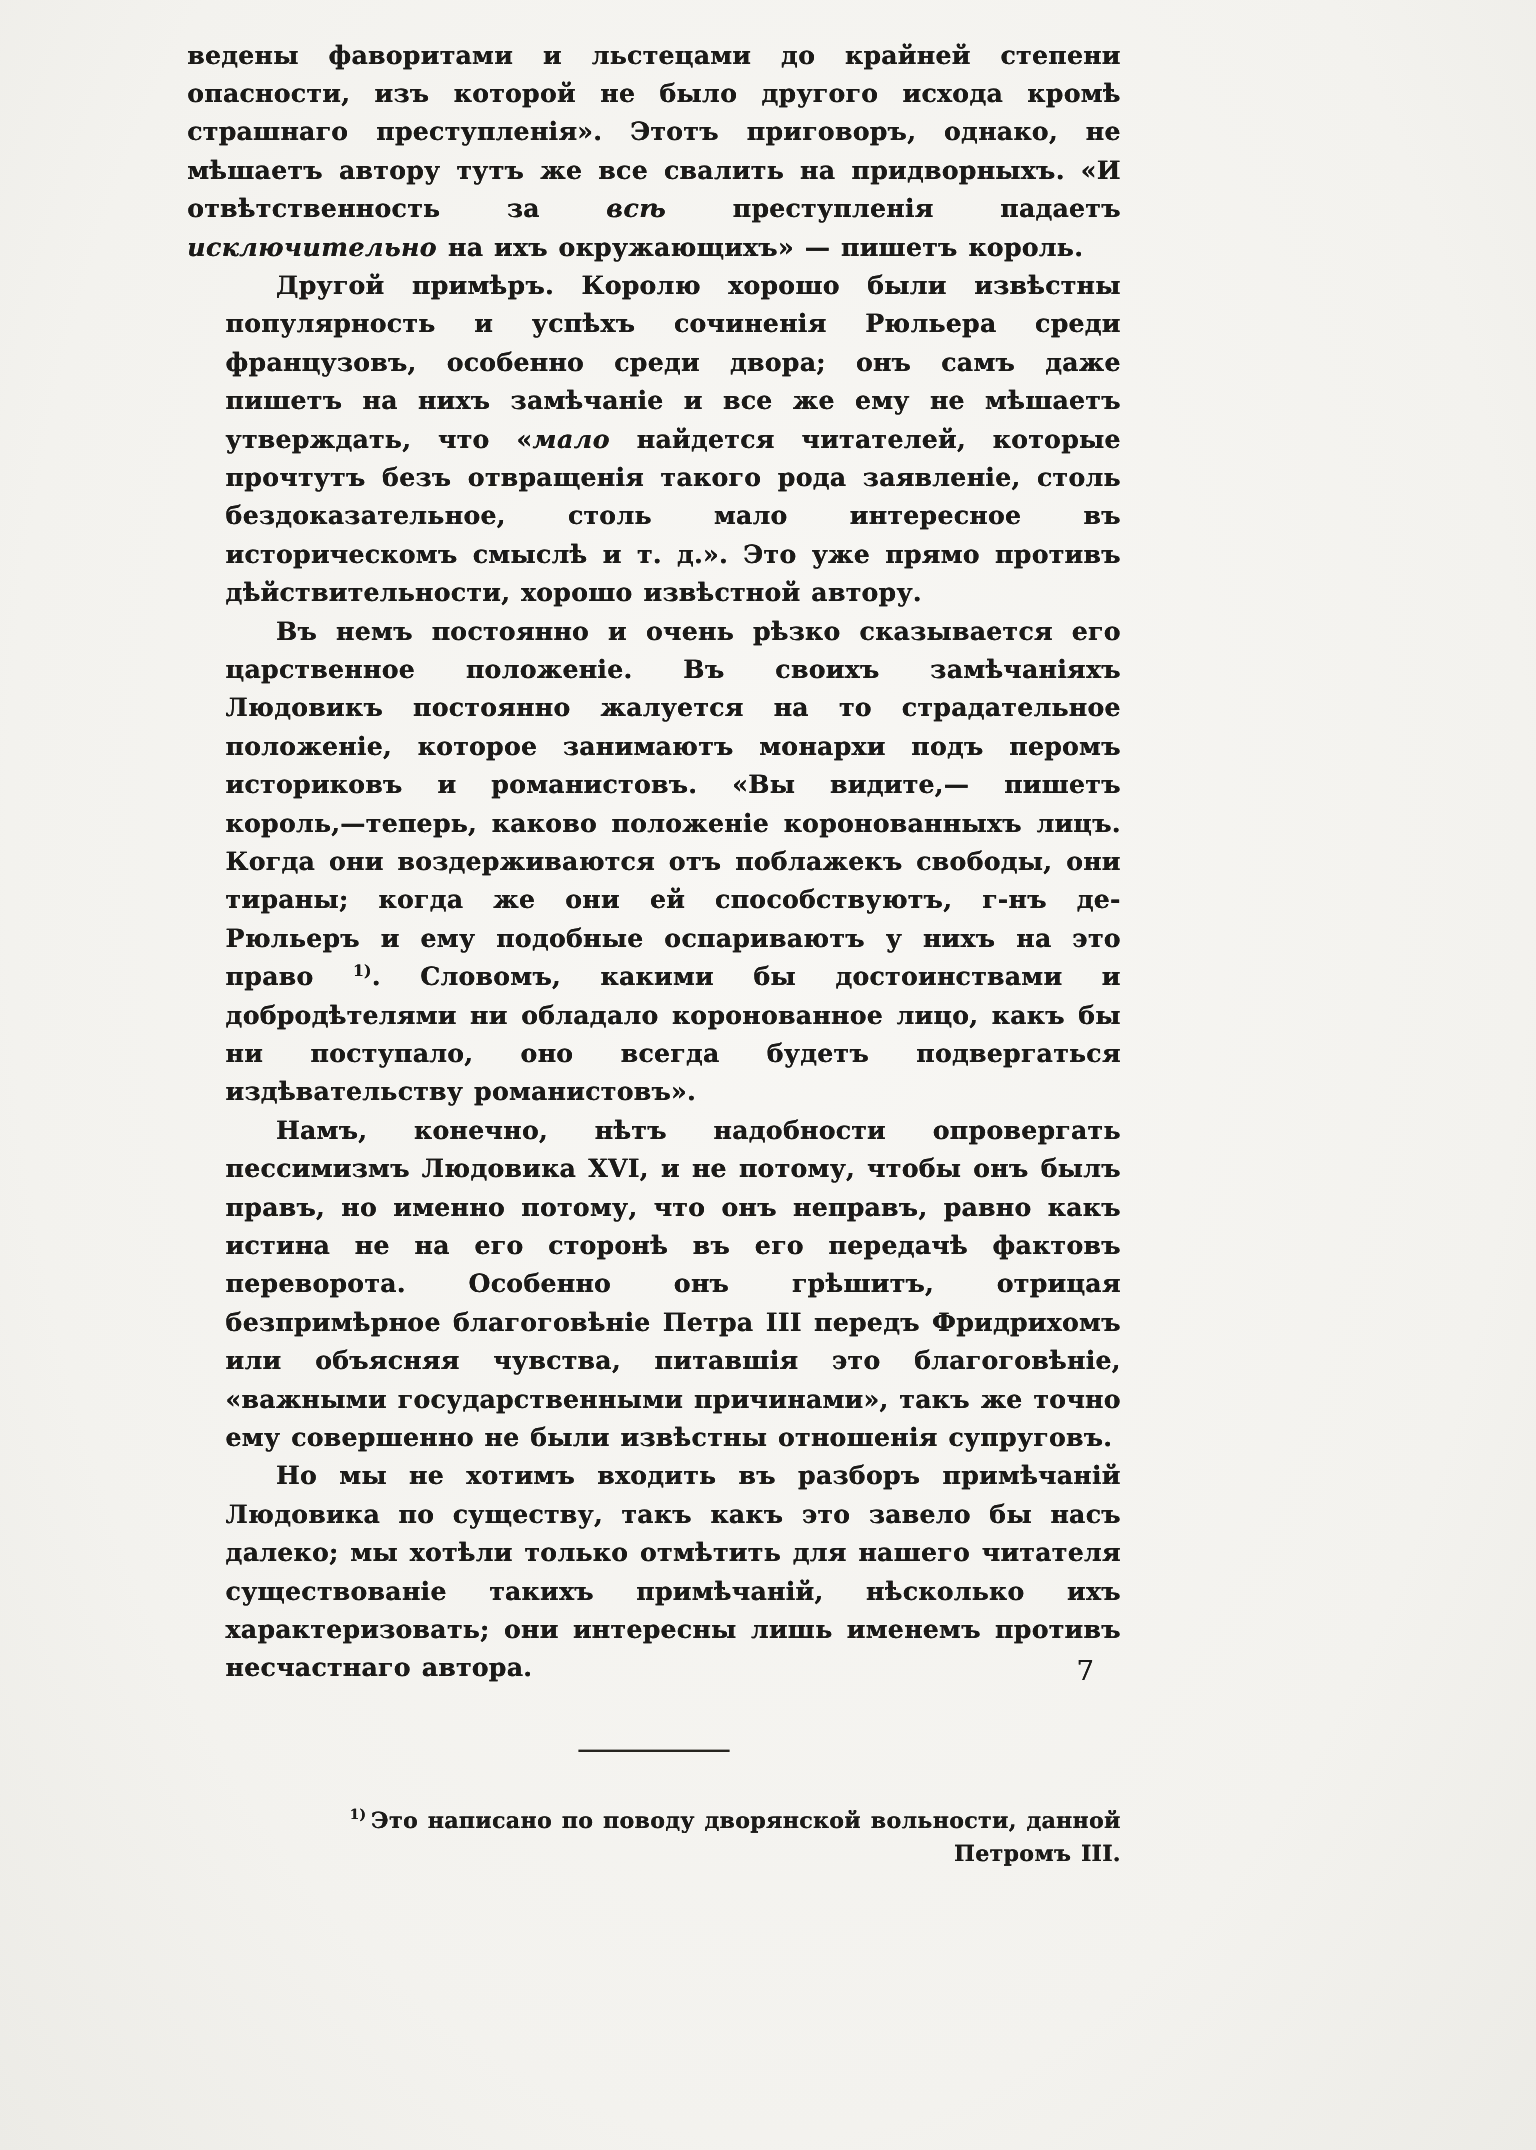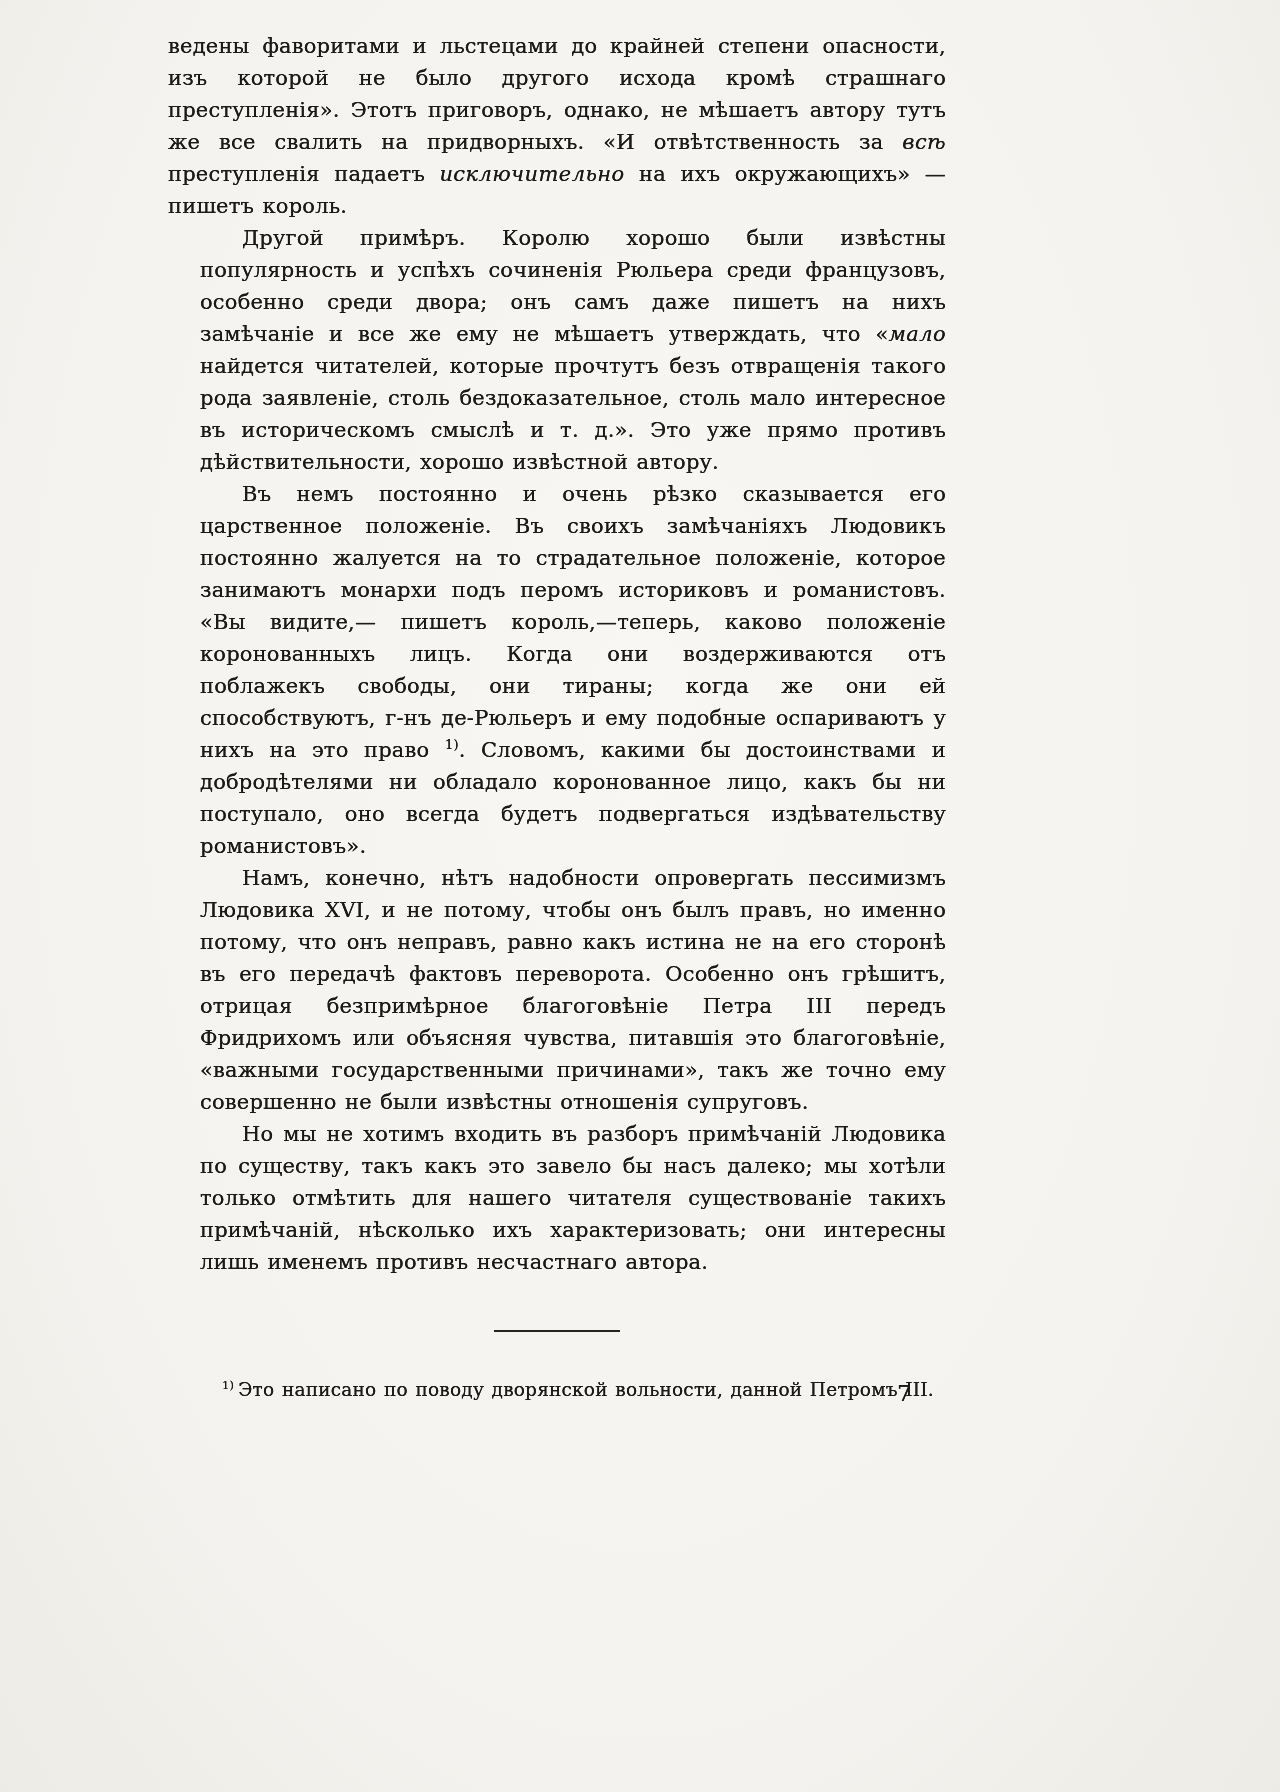--- a/index.html
+++ b/index.html
@@ -15,27 +15,27 @@
     font-family: "DejaVu Serif", "Liberation Serif", serif;
     color: #1b1a18;
     overflow: hidden;
   }
   .page {
     position: absolute;
     inset: 0;
   }
   .text-block {
     position: absolute;
-    left: 168px;
+    left: 156px;
     top: 30px;
     width: 778px;
     font-size: 21px;
     line-height: 32px;
     text-align: justify;
-    font-weight: 400;
+    font-weight: 700;
     letter-spacing: 0.2px;
     word-spacing: 1.5px;
     text-shadow: 0 0 0.45px currentColor;
   }
   .text-block p {
     margin: 0;
     padding: 0;
   }
   .text-block p.indent {
     text-indent: 42px;
@@ -55,21 +55,21 @@
     margin-bottom: 24px;
     width: 126px;
     height: 0;
     border: none;
     border-top: 2.5px solid #26241f;
   }
   .footnote {
     font-size: 18.5px;
     line-height: 28px;
     text-indent: 42px;
-    text-align: center;
+    text-align: right;
     text-shadow: 0 0 0.4px currentColor;
     margin-top: 44px;
   }
   .footnote sup {
     margin-right: 4px;
   }
   .page-number {
     position: absolute;
     left: 897px;
     top: 1380px;

